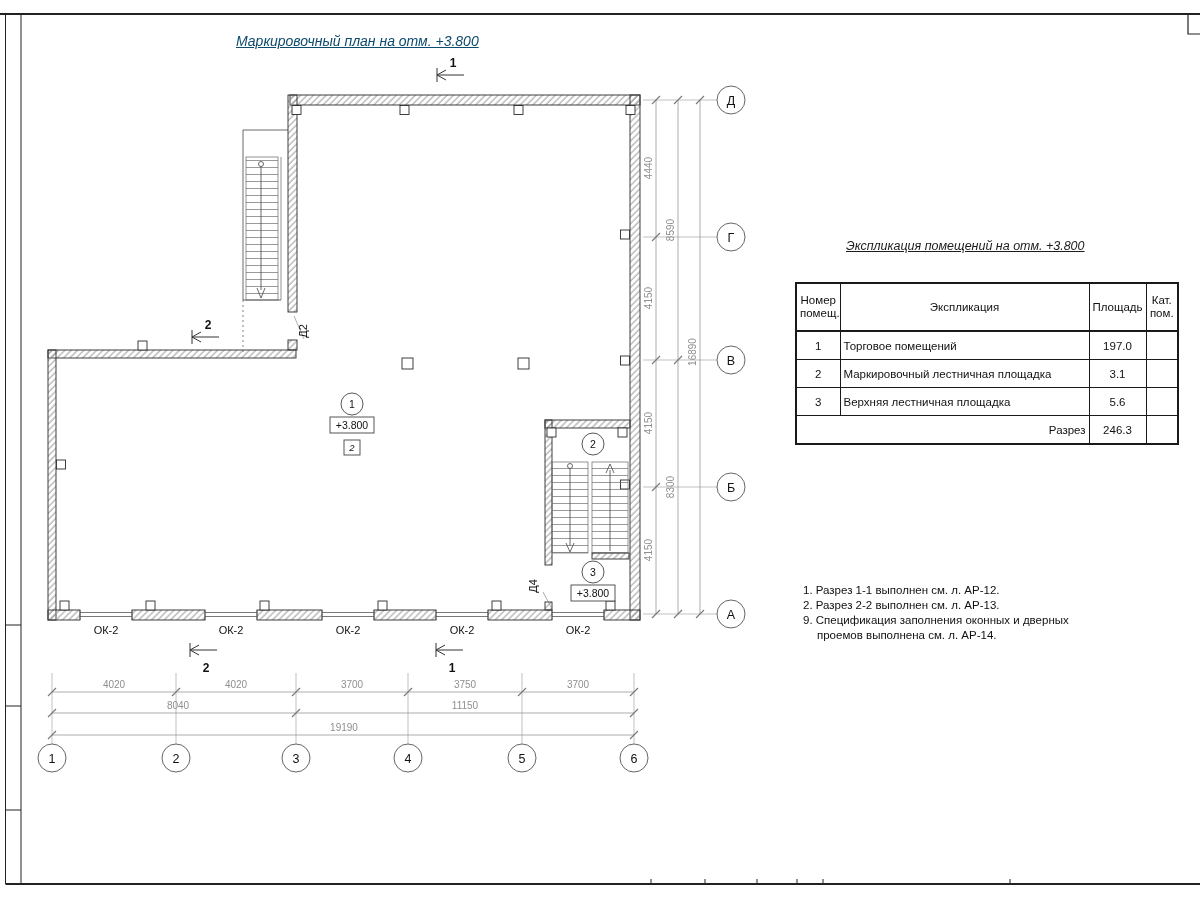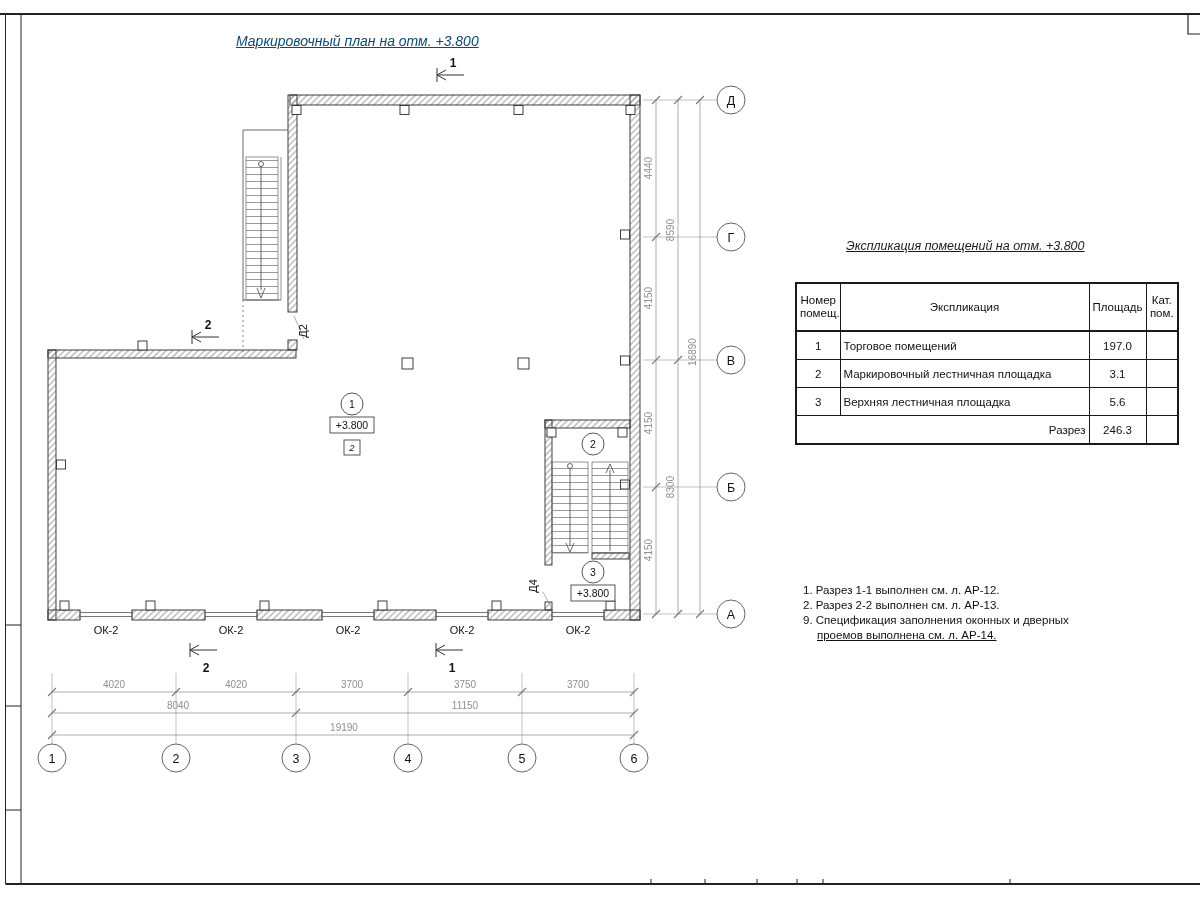--- a/index.html
+++ b/index.html
@@ -10,21 +10,21 @@
   table.expl{border-collapse:collapse;table-layout:fixed;width:382px;font-size:11.5px;color:#111;}
   table.expl,table.expl td{border:1px solid #1a1a1a;}
   table.expl{border-width:2px;}
   table.expl td{padding:0 3px;overflow:hidden;white-space:nowrap;}
   table.expl tr.hdr td{height:46px;text-align:center;vertical-align:middle;border-bottom-width:2px;line-height:13px;}
   table.expl tr.row td{height:27px;}
   td.c{text-align:center;}
   td.l{text-align:left;padding-left:6px;}
   td.r{text-align:right;padding-right:5px;}
   .notes{font-size:11.5px;line-height:15px;color:#111;white-space:nowrap;}
-  .notes .wrap2{padding-left:14px;text-decoration:underline;}
+  .notes .wrap2{padding-left:14px;}
   svg text{font-family:"Liberation Sans",sans-serif;}
   .dimt{font-size:10px;fill:#8f8f8f;}
   .axt{font-size:12.5px;fill:#111;}
   .rmt{font-size:10.5px;fill:#111;}
   .lbl{font-size:11px;fill:#111;}
   .sect{font-size:12px;fill:#111;font-weight:bold;}
   .fin{font-size:9.5px;font-style:italic;fill:#111;}
 </style>
 </head>
 <body>

